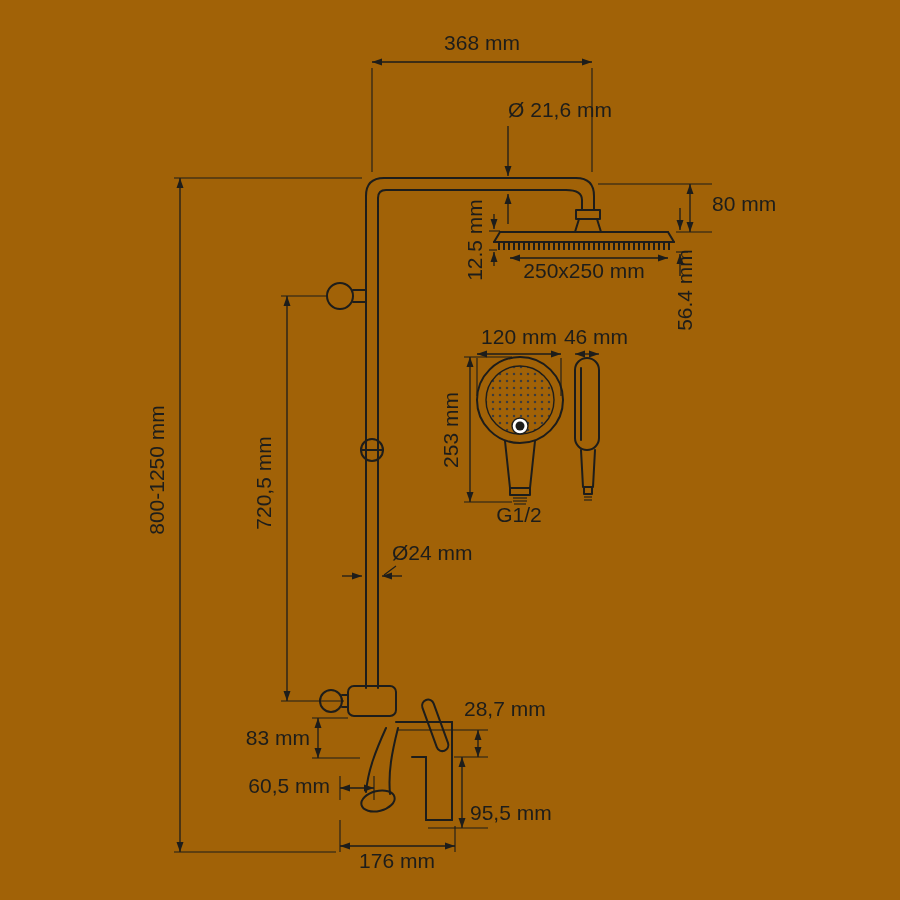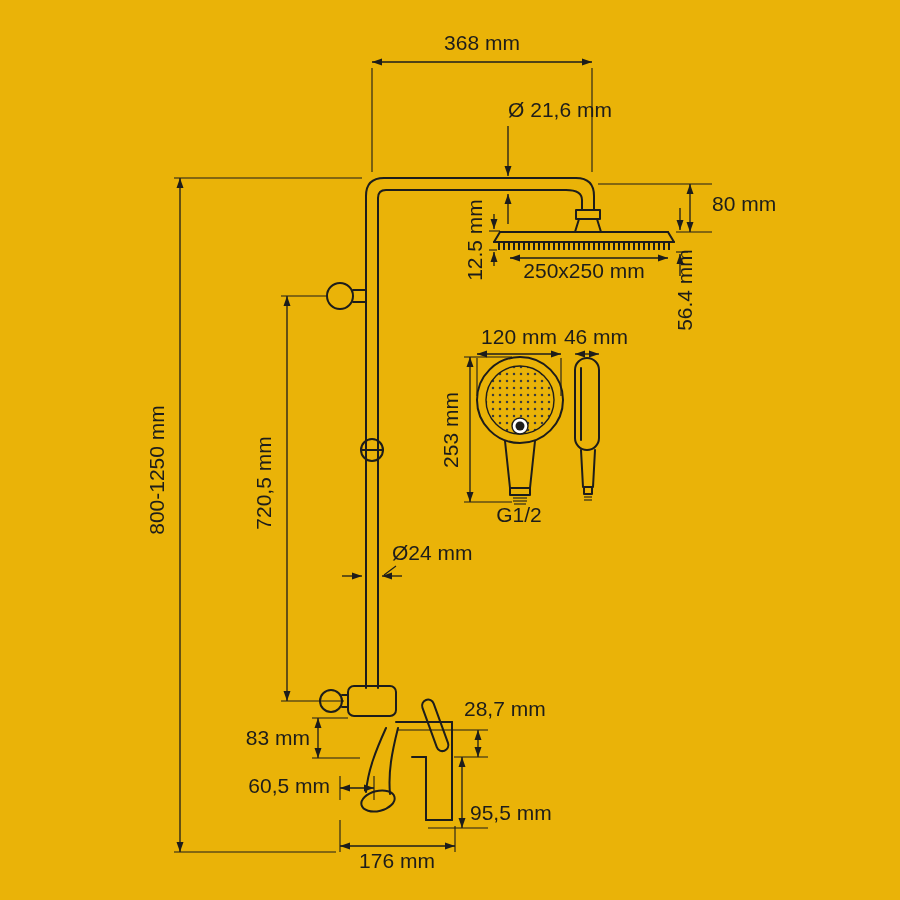--- a/index.html
+++ b/index.html
@@ -1,16 +1,16 @@
 <!DOCTYPE html>
 <html><head>
 <meta charset="utf-8">
 <style>
   html,body{margin:0;padding:0;background:#ffffff;}
-  .stage{position:relative;width:900px;height:900px;background:#eab308;overflow:hidden;}
+  .stage{position:relative;width:900px;height:900px;background:#a16207;overflow:hidden;}
   svg{display:block;}
   .lbl{font-family:"Liberation Sans",sans-serif;font-size:21px;fill:#1d1d1b;}
   .draw{stroke:#1d1d1b;stroke-width:2;fill:none;stroke-linecap:round;stroke-linejoin:round;}
   .dim{stroke:#1d1d1b;stroke-width:1.3;fill:none;}
   .ext{stroke:#1d1d1b;stroke-width:1.1;fill:none;}
 </style>
 </head>
 <body>
 
 <div class="stage">

